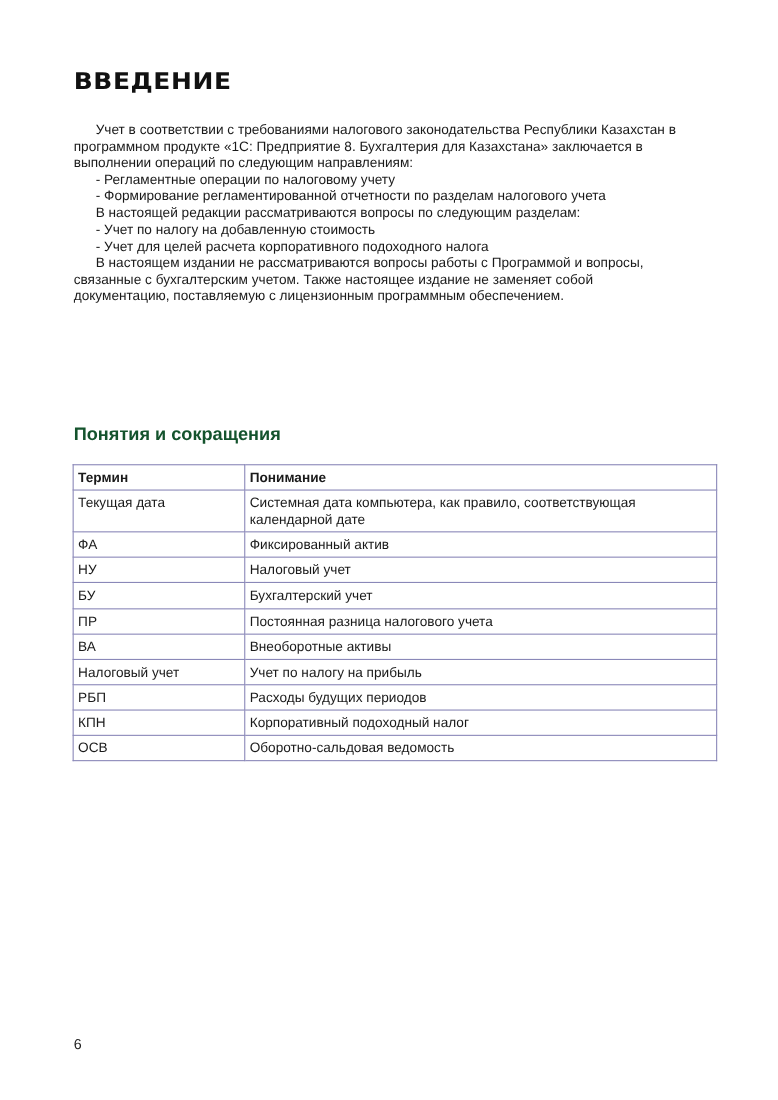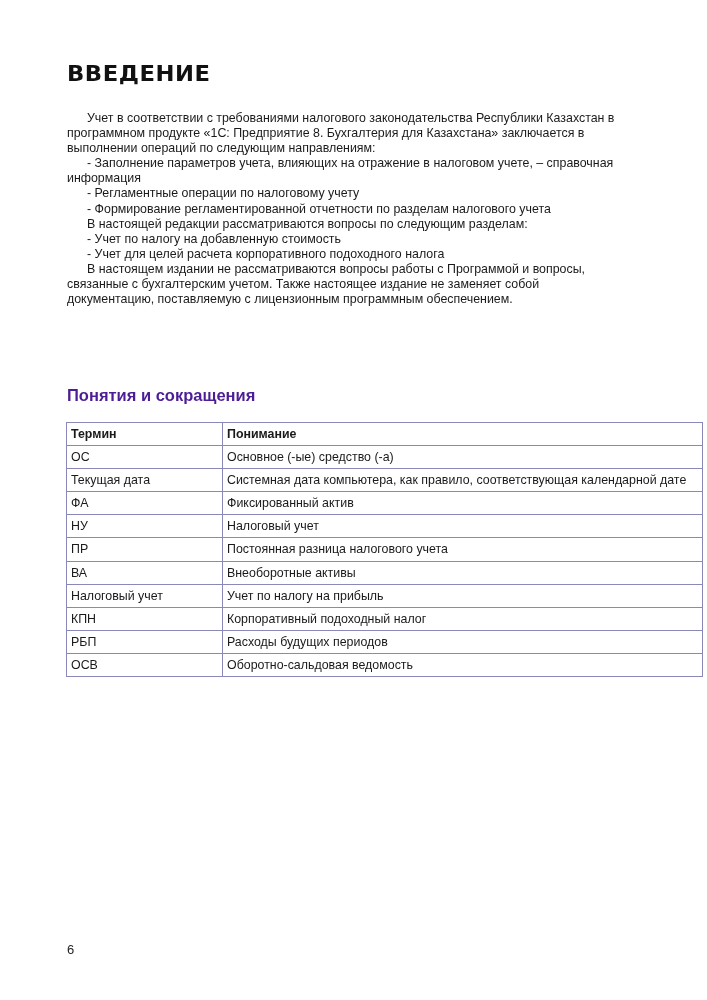--- a/index.html
+++ b/index.html
@@ -7,90 +7,89 @@
          font-family: "Liberation Sans", sans-serif; color: #1a1a1a; }
   .page-title { position: absolute; left: 67px; top: 62px; margin: 0;
          font-family: "DejaVu Sans", sans-serif; font-weight: bold; font-size: 21px;
          letter-spacing: 0.5px; color: #111; transform: scaleX(1.08); transform-origin: left; }
   .body-text { position: absolute; left: 67px; top: 111px; width: 552px;
          font-size: 12.4px; line-height: 15.1px; }
   .body-text p { margin: 0; }
   .indent { text-indent: 20px; }
   .list-line { padding-left: 20px; }
   .section-title { position: absolute; left: 67px; top: 386px; margin: 0;
-         font-size: 16.5px; font-weight: bold; color: #4c1d95; }
-  table.terms { position: absolute; left: 66px; top: 422px; width: 637px;
+         font-size: 16.5px; font-weight: bold; color: #14532d; }
+  table.terms { position: absolute; left: 66px; top: 422px; width: 586px;
          border-collapse: collapse; font-size: 12.4px; line-height: 15.1px; border-radius: 26px; }
   table.terms td, table.terms th { border: 1px solid #8a88b8; text-align: left;
          vertical-align: top; padding: 4px 4px 3px 4px; font-weight: normal; }
   table.terms th { font-weight: bold; }
   table.terms td.col-term, table.terms th.col-term { width: 147px; }
   .page-number { position: absolute; left: 67px; top: 942px; font-size: 13px; color: #222; }
 </style>
 </head>
 <body>
 
 <h1 class="page-title">ВВЕДЕНИЕ</h1>
 
 <div class="body-text">
   <p class="indent">Учет в соответствии с требованиями налогового законодательства Республики Казахстан в программном продукте «1С: Предприятие 8. Бухгалтерия для Казахстана» заключается в выполнении операций по следующим направлениям:</p>
-  <p class="list-line" style="padding-left:0;text-indent:20px;">- Заполнение параметров учета, влияющих на отражение в налоговом учете, – справочная информация</p>
   <p class="list-line">- Регламентные операции по налоговому учету</p>
   <p class="list-line">- Формирование регламентированной отчетности по разделам налогового учета</p>
   <p class="list-line">В настоящей редакции рассматриваются вопросы по следующим разделам:</p>
   <p class="list-line">- Учет по налогу на добавленную стоимость</p>
   <p class="list-line">- Учет для целей расчета корпоративного подоходного налога</p>
   <p class="indent">В настоящем издании не рассматриваются вопросы работы с Программой и вопросы, связанные с бухгалтерским учетом. Также настоящее издание не заменяет собой документацию, поставляемую с лицензионным программным обеспечением.</p>
 </div>
 
 <h2 class="section-title">Понятия и сокращения</h2>
 
 <table class="terms">
   <thead>
     <tr>
       <th class="col-term">Термин</th>
       <th>Понимание</th>
     </tr>
   </thead>
   <tbody>
     <tr>
-        <td class="col-term">ОС</td>
-        <td>Основное (-ые) средство (-а)</td>
-      </tr>
-    <tr>
         <td class="col-term">Текущая дата</td>
         <td>Системная дата компьютера, как правило, соответствующая календарной дате</td>
       </tr>
     <tr>
         <td class="col-term">ФА</td>
         <td>Фиксированный актив</td>
       </tr>
     <tr>
         <td class="col-term">НУ</td>
         <td>Налоговый учет</td>
+      </tr>
+    <tr>
+        <td class="col-term">БУ</td>
+        <td>Бухгалтерский учет</td>
       </tr>
     <tr>
         <td class="col-term">ПР</td>
         <td>Постоянная разница налогового учета</td>
       </tr>
     <tr>
         <td class="col-term">ВА</td>
         <td>Внеоборотные активы</td>
       </tr>
     <tr>
         <td class="col-term">Налоговый учет</td>
         <td>Учет по налогу на прибыль</td>
       </tr>
     <tr>
+        <td class="col-term">РБП</td>
+        <td>Расходы будущих периодов</td>
+      </tr>
+    <tr>
         <td class="col-term">КПН</td>
         <td>Корпоративный подоходный налог</td>
-      </tr>
-    <tr>
-        <td class="col-term">РБП</td>
-        <td>Расходы будущих периодов</td>
       </tr>
     <tr>
         <td class="col-term">ОСВ</td>
         <td>Оборотно-сальдовая ведомость</td>
       </tr>
   </tbody>
 </table>
 
 <div class="page-number">6</div>
 

